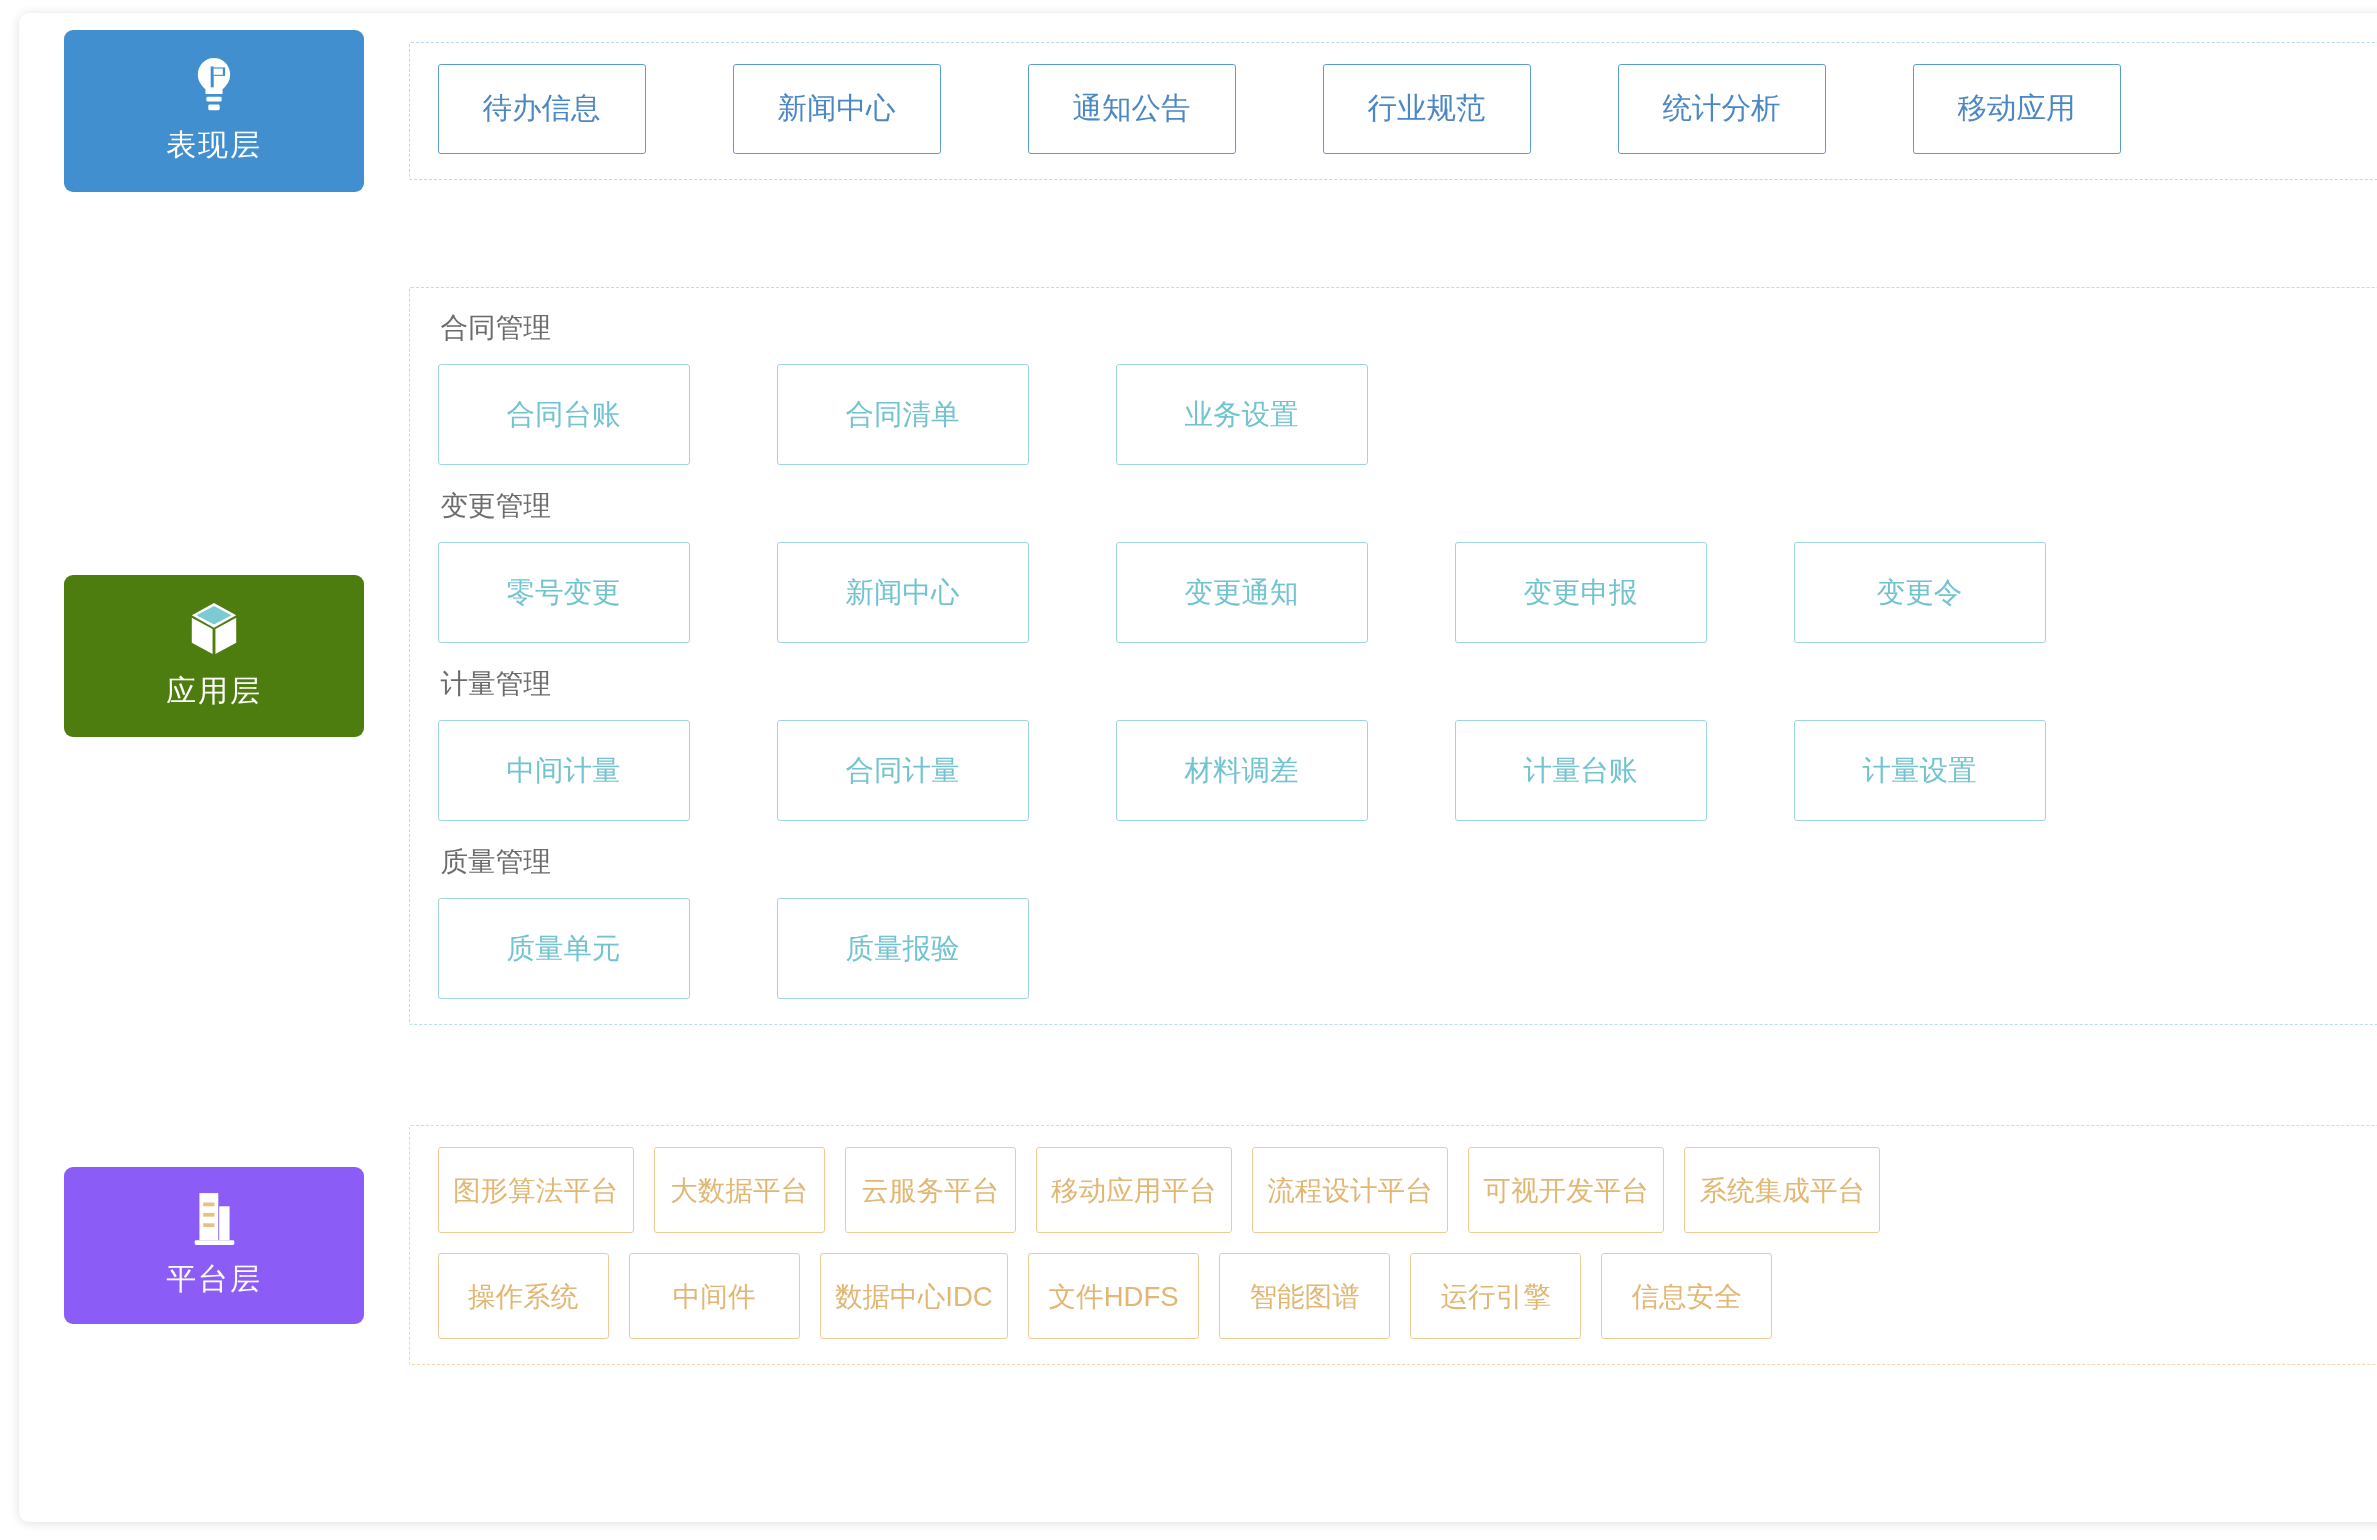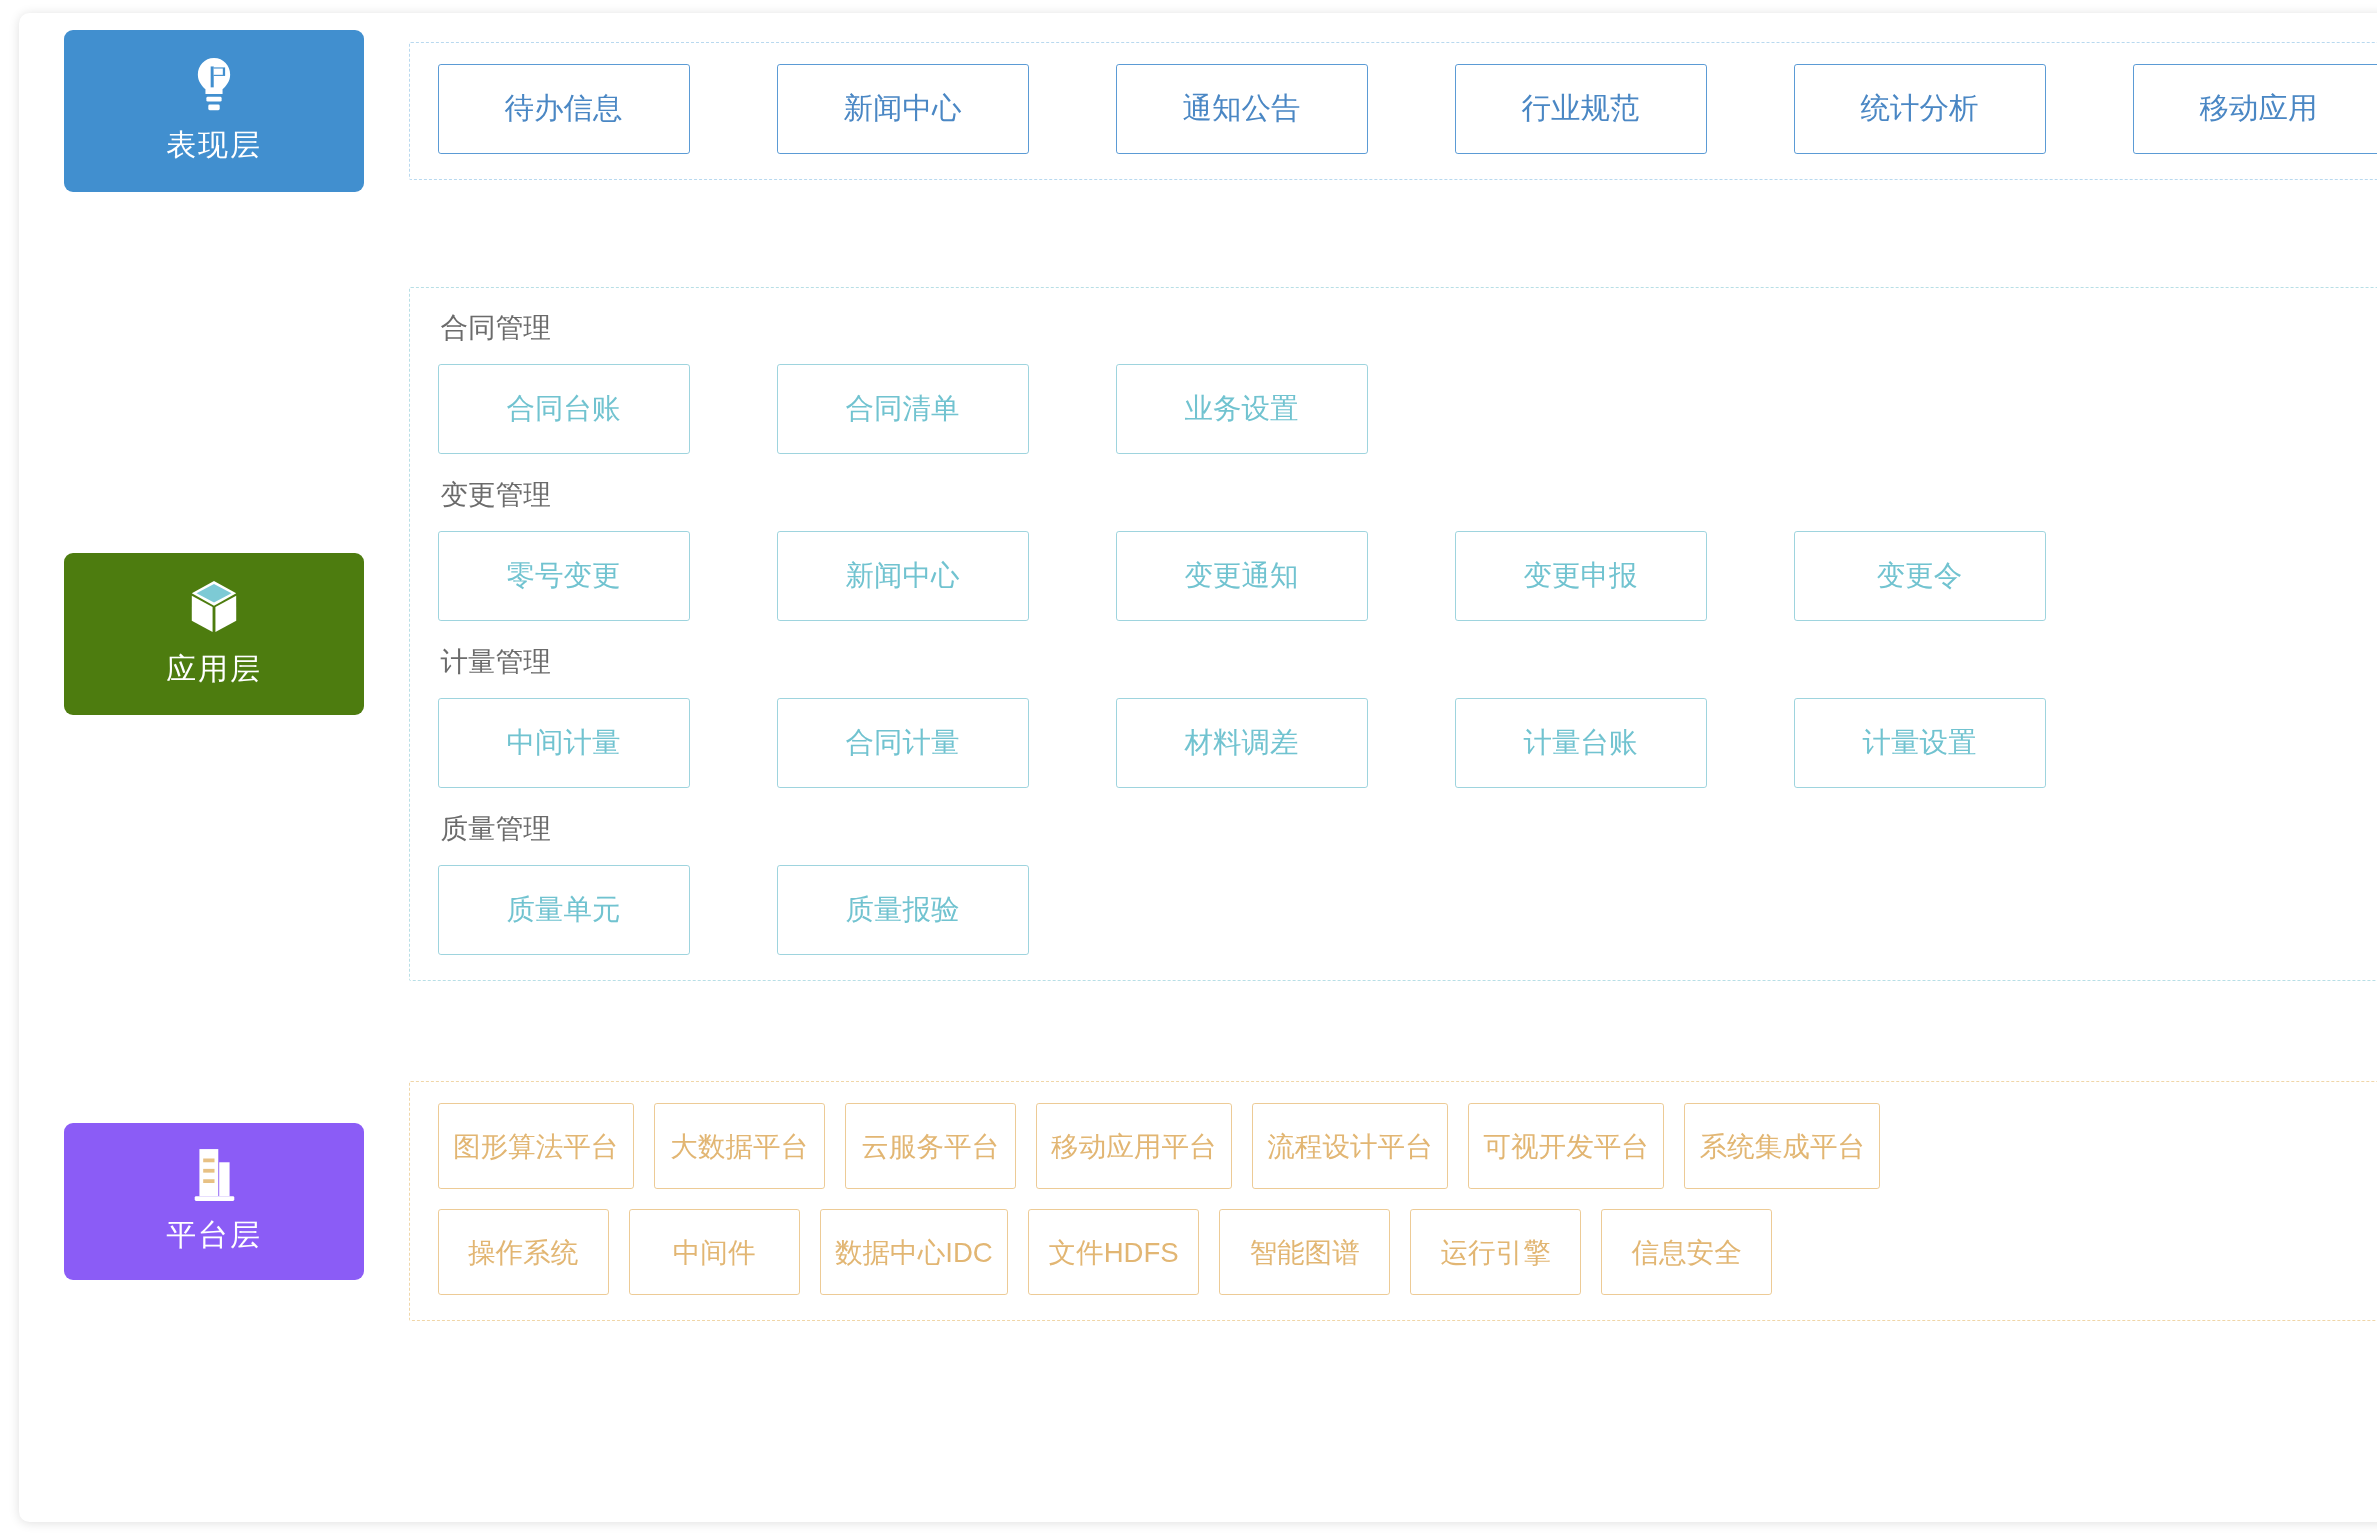--- a/index.html
+++ b/index.html
@@ -99,32 +99,32 @@
     border-width: 1.4px;
     border-radius: 2.9px;
     white-space: nowrap;
     cursor: pointer;
     text-align: center;
   }
 
   .chip-blue {
     border-color: #5b9bd5;
     color: #4a87c4;
-    width: 252px;
+    width: 208px;
     height: 90px;
     font-size: 29.5px;
     margin-right: 87px;
   }
   .chip-blue:last-child { margin-right: 0; }
 
   .chip-teal {
     border-color: #9ed4de;
     color: #71c3d0;
     width: 252px;
-    height: 90px;
+    height: 101px;
     font-size: 28.5px;
     margin-right: 87px;
   }
   .chip-teal:last-child { margin-right: 0; }
 
   .chip-amber {
     border-color: #edcb96;
     color: #e2b673;
     height: 86px;
     font-size: 27.6px;

